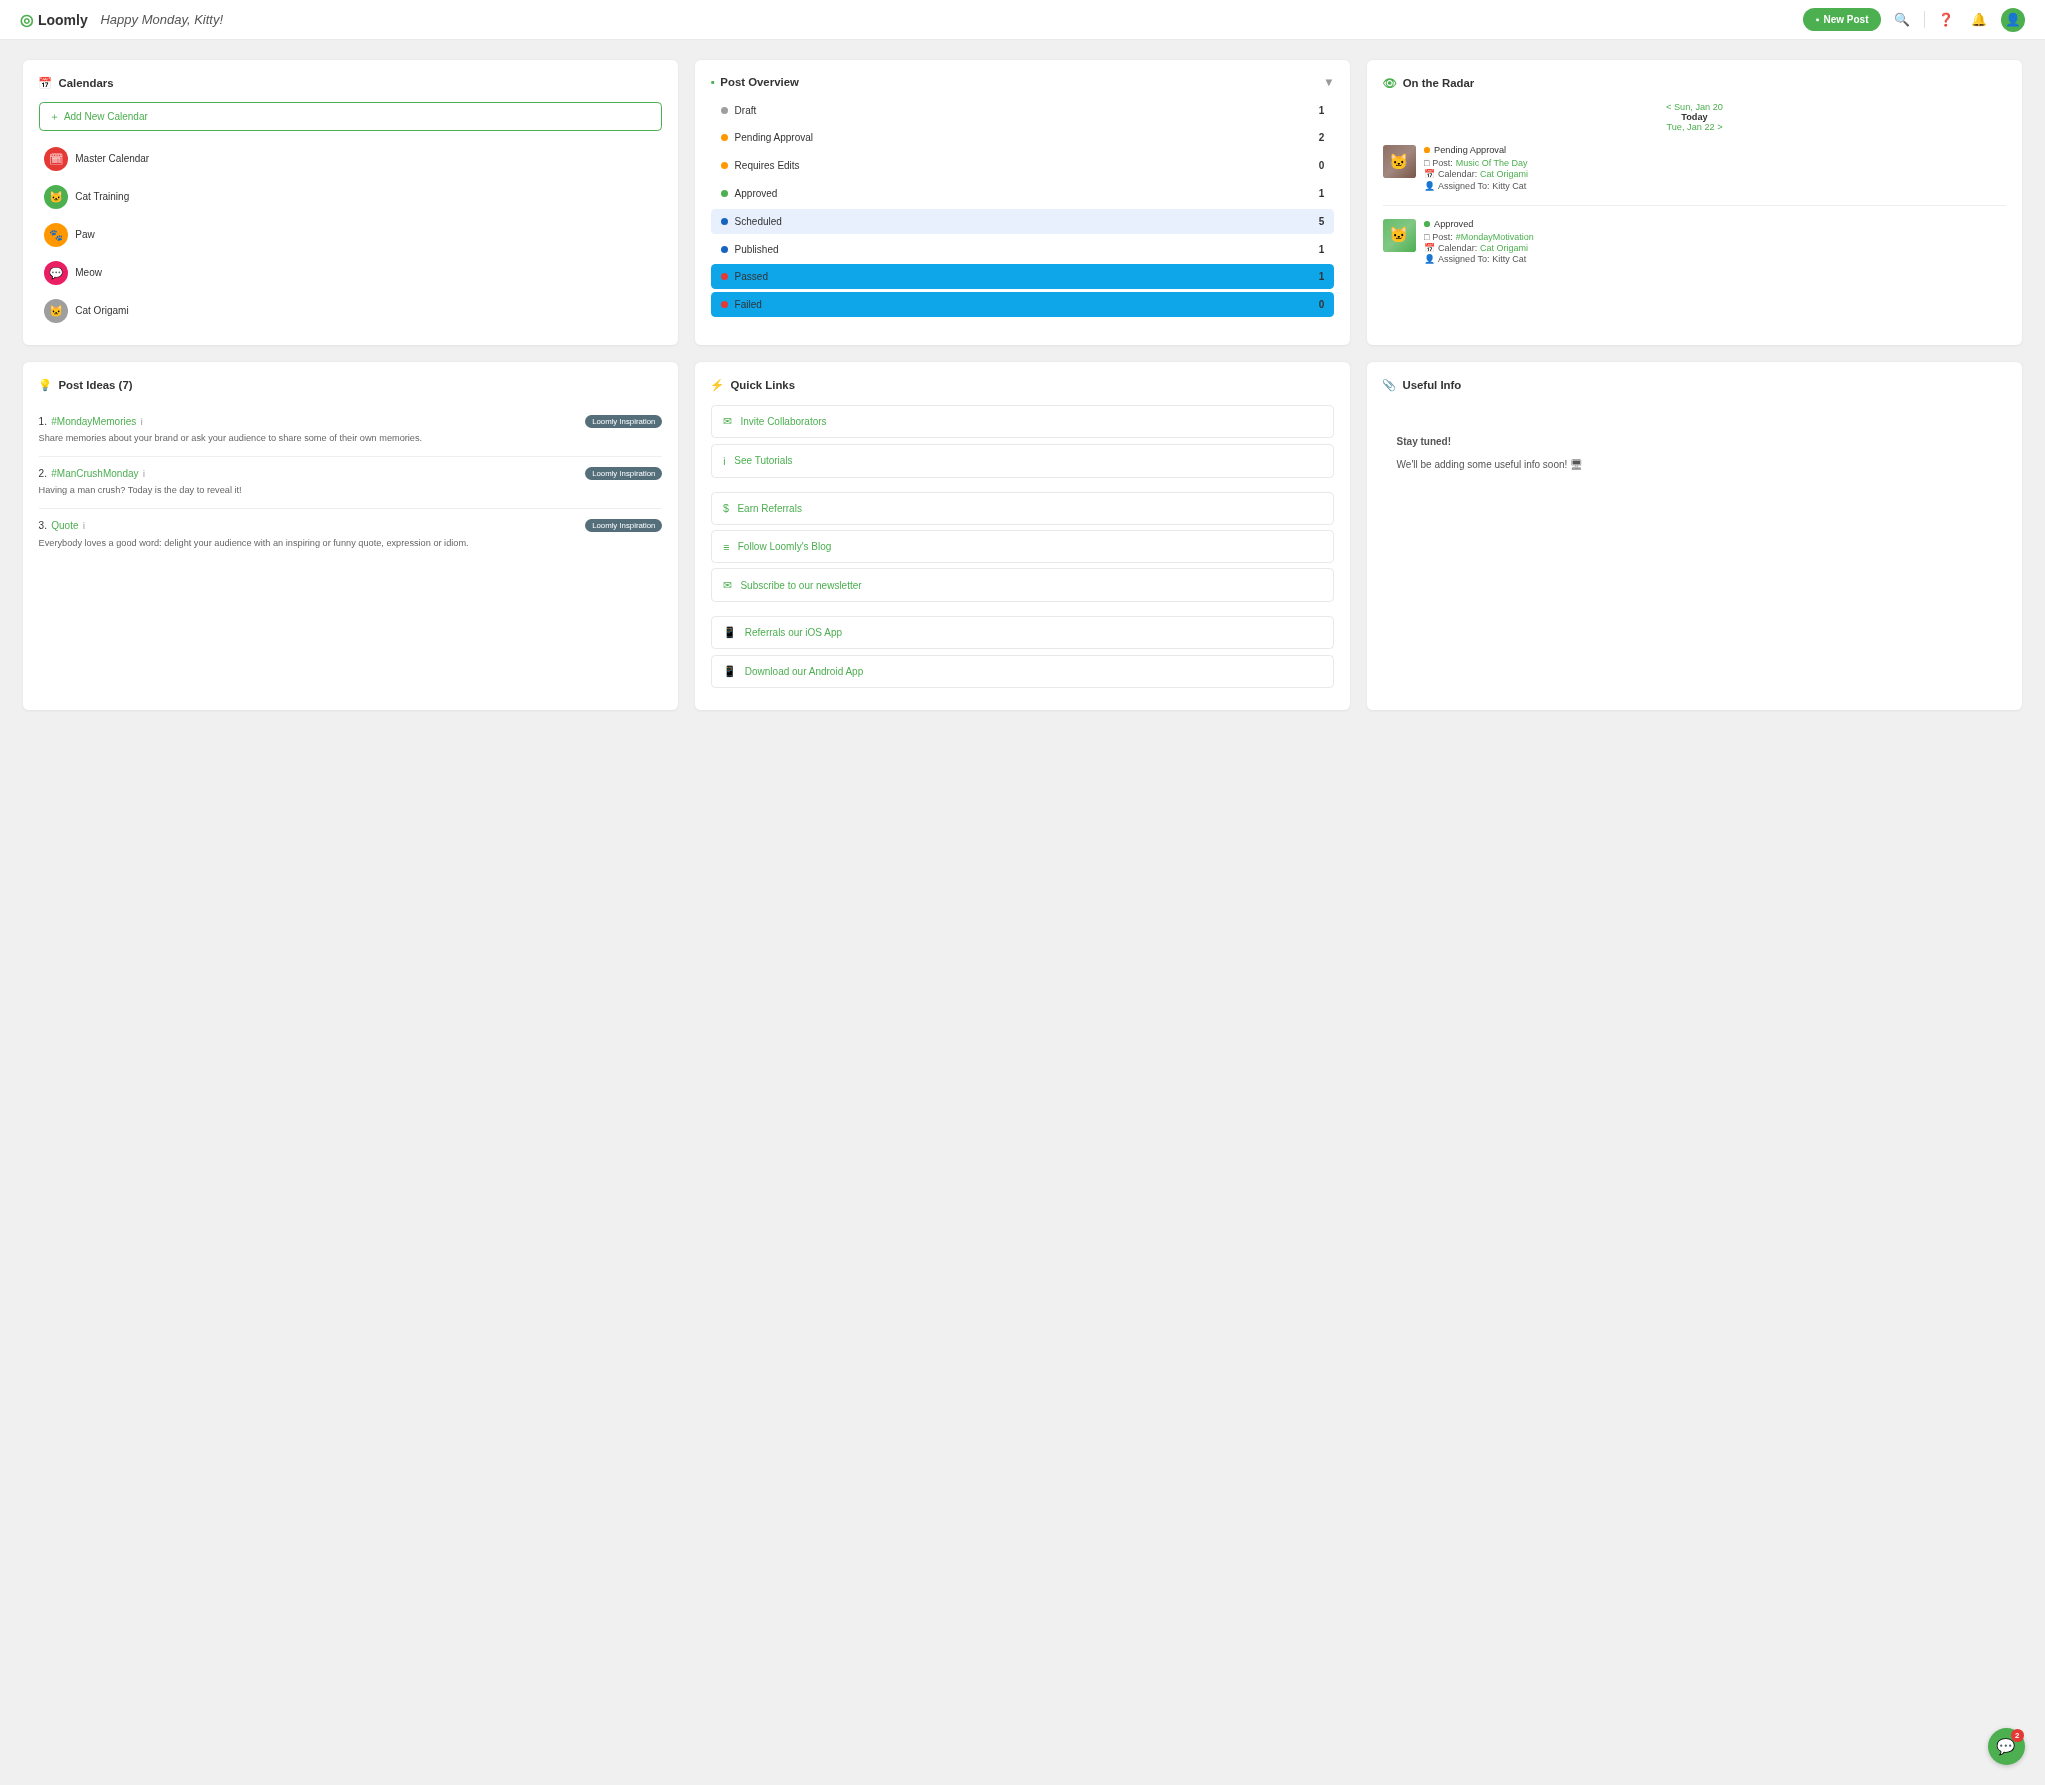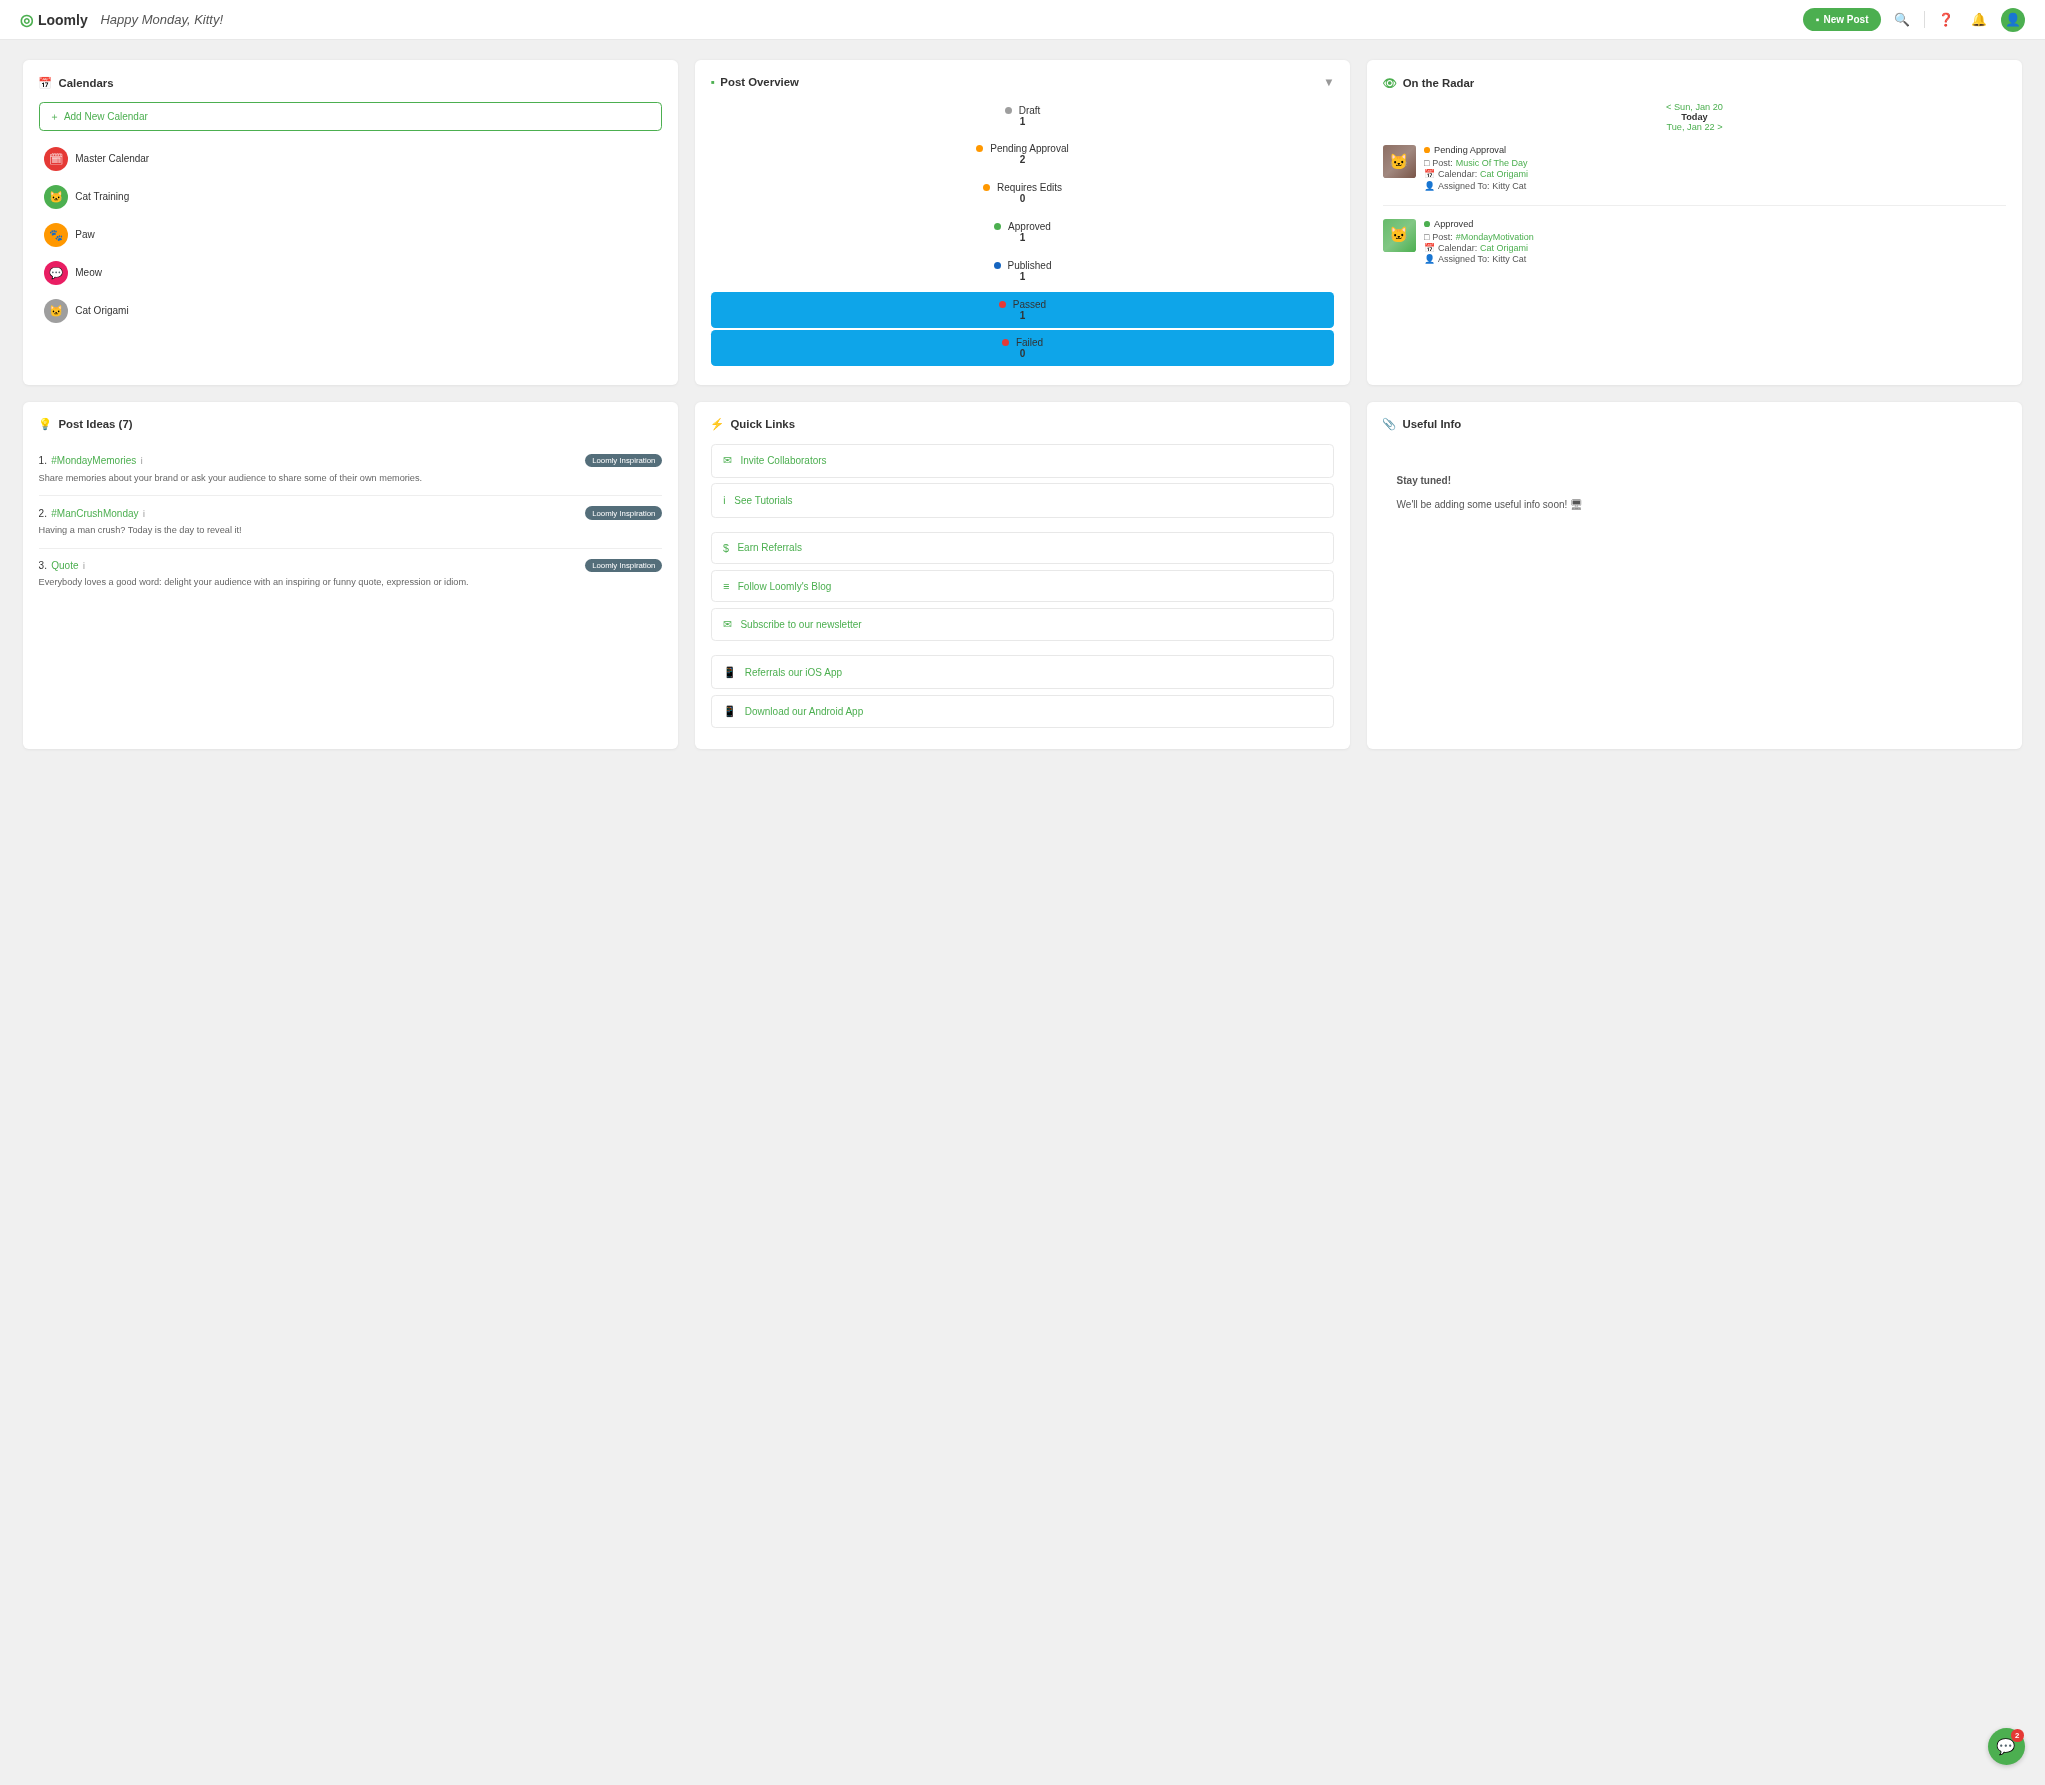--- a/index.html
+++ b/index.html
@@ -157,21 +157,20 @@
     }
     .filter-icon { color: #999; cursor: pointer; font-size: 11.4px; }
     .status-row {
       display: flex;
       align-items: center;
       justify-content: space-between;
       padding: 7px 10px;
       border-radius: 4.3px;
       margin-bottom: 2.8px;
       cursor: pointer;
-      flex-direction: column;
     }
     .status-left { display: flex; align-items: center; gap: 7px; font-size: 10px; font-weight: 500; }
     .status-dot { width: 7px; height: 7px; border-radius: 50%; }
     .status-count { font-size: 10px; font-weight: 600; color: #333; }
     .status-row.highlighted-blue { background: #e8f0fe; }
     .status-row.highlighted-pink { background: #0ea5e9; }
 
     
     .radar-nav {
       display: flex;
@@ -382,20 +381,27 @@
     </div>
     <span class="status-count">0</span>
   </div>
           <div class="status-row">
     <div class="status-left">
       <div class="status-dot" style="background:#4caf50"></div>
       <span>Approved</span>
     </div>
     <span class="status-count">1</span>
   </div>
+          <div class="status-row highlighted-blue">
+    <div class="status-left">
+      <div class="status-dot" style="background:#1565c0"></div>
+      <span>Scheduled</span>
+    </div>
+    <span class="status-count">5</span>
+  </div>
           <div class="status-row">
     <div class="status-left">
       <div class="status-dot" style="background:#1565c0"></div>
       <span>Published</span>
     </div>
     <span class="status-count">1</span>
   </div>
           <div class="status-row highlighted-pink">
     <div class="status-left">
       <div class="status-dot" style="background:#e53935"></div>

